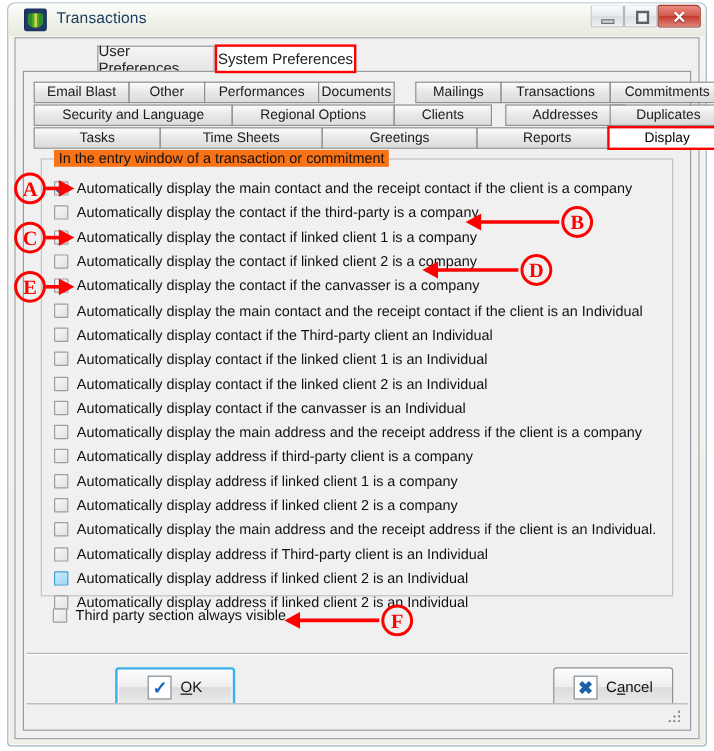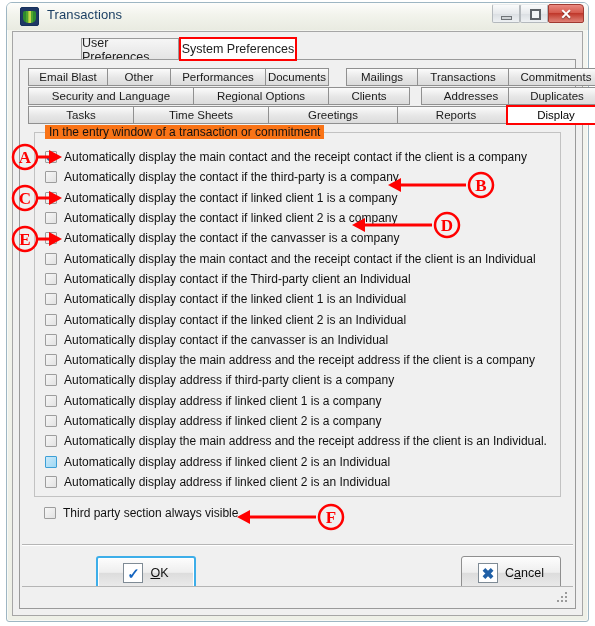--- a/index.html
+++ b/index.html
@@ -413,20 +413,24 @@
               <div class="cbox"></div>
               <div class="cblabel">Automatically display address if linked client 1 is a company</div>
             </div>
             <div class="cbrow">
               <div class="cbox"></div>
               <div class="cblabel">Automatically display address if linked client 2 is a company</div>
             </div>
             <div class="cbrow">
               <div class="cbox"></div>
               <div class="cblabel">Automatically display the main address and the receipt address if the client is an Individual.</div>
+            </div>
+            <div class="cbrow">
+              <div class="cbox"></div>
+              <div class="cblabel">Automatically display address if Third-party client is an Individual</div>
             </div>
             <div class="cbrow">
               <div class="cbox focused"></div>
               <div class="cblabel">Automatically display address if linked client 2 is an Individual</div>
             </div>
             <div class="cbrow">
               <div class="cbox"></div>
               <div class="cblabel">Automatically display address if linked client 2 is an Individual</div>
             </div>
           </div>

